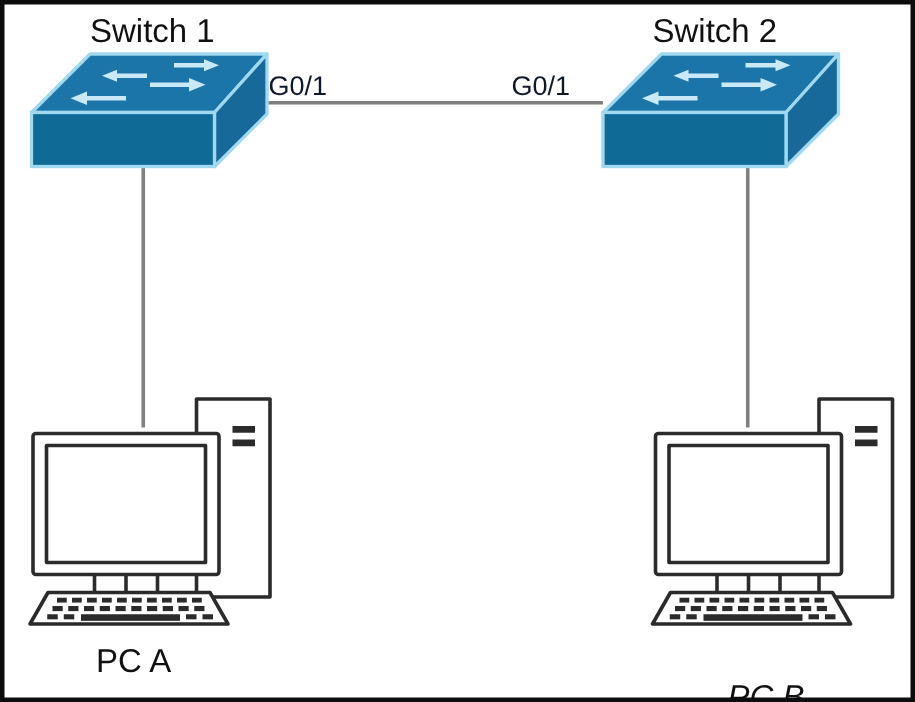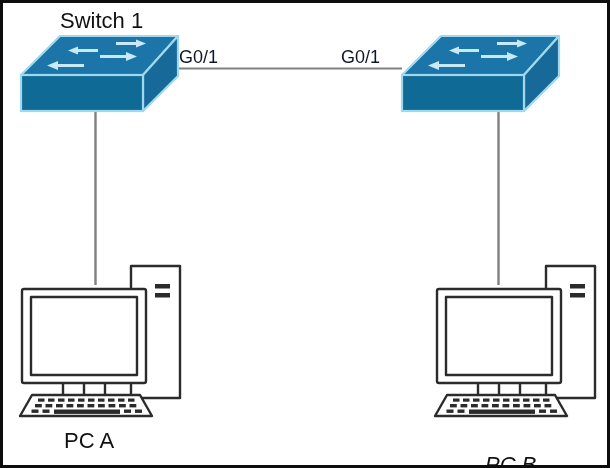--- a/index.html
+++ b/index.html
@@ -196,20 +196,21 @@
       <rect x="446.5" y="409.5" width="7" height="3.4"></rect>
       <rect x="457.5" y="409.5" width="7" height="3.4"></rect>
       <rect x="469" y="409.5" width="66" height="4.4"></rect>
       <rect x="539" y="409.5" width="7" height="3.4"></rect>
       <rect x="550" y="409.5" width="7" height="3.4"></rect>
     </g>
   </svg>
 
   <div class="node-label" style="left:60px; top:8px;">Switch 1</div>
 
+  <div class="node-label" style="left:435px; top:8px;">Switch 2</div>
 
   <div class="iface-label" style="left:179px; top:47px;">G0/1</div>
 
   <div class="iface-label" style="left:341px; top:47px;">G0/1</div>
 
   <div class="node-label" style="left:64px; top:428px;">PC A</div>
 
   <div class="node-label" style="left:485px; top:452px;font-style:italic;">PC B</div>
 
   <div id="frame-border"></div>

